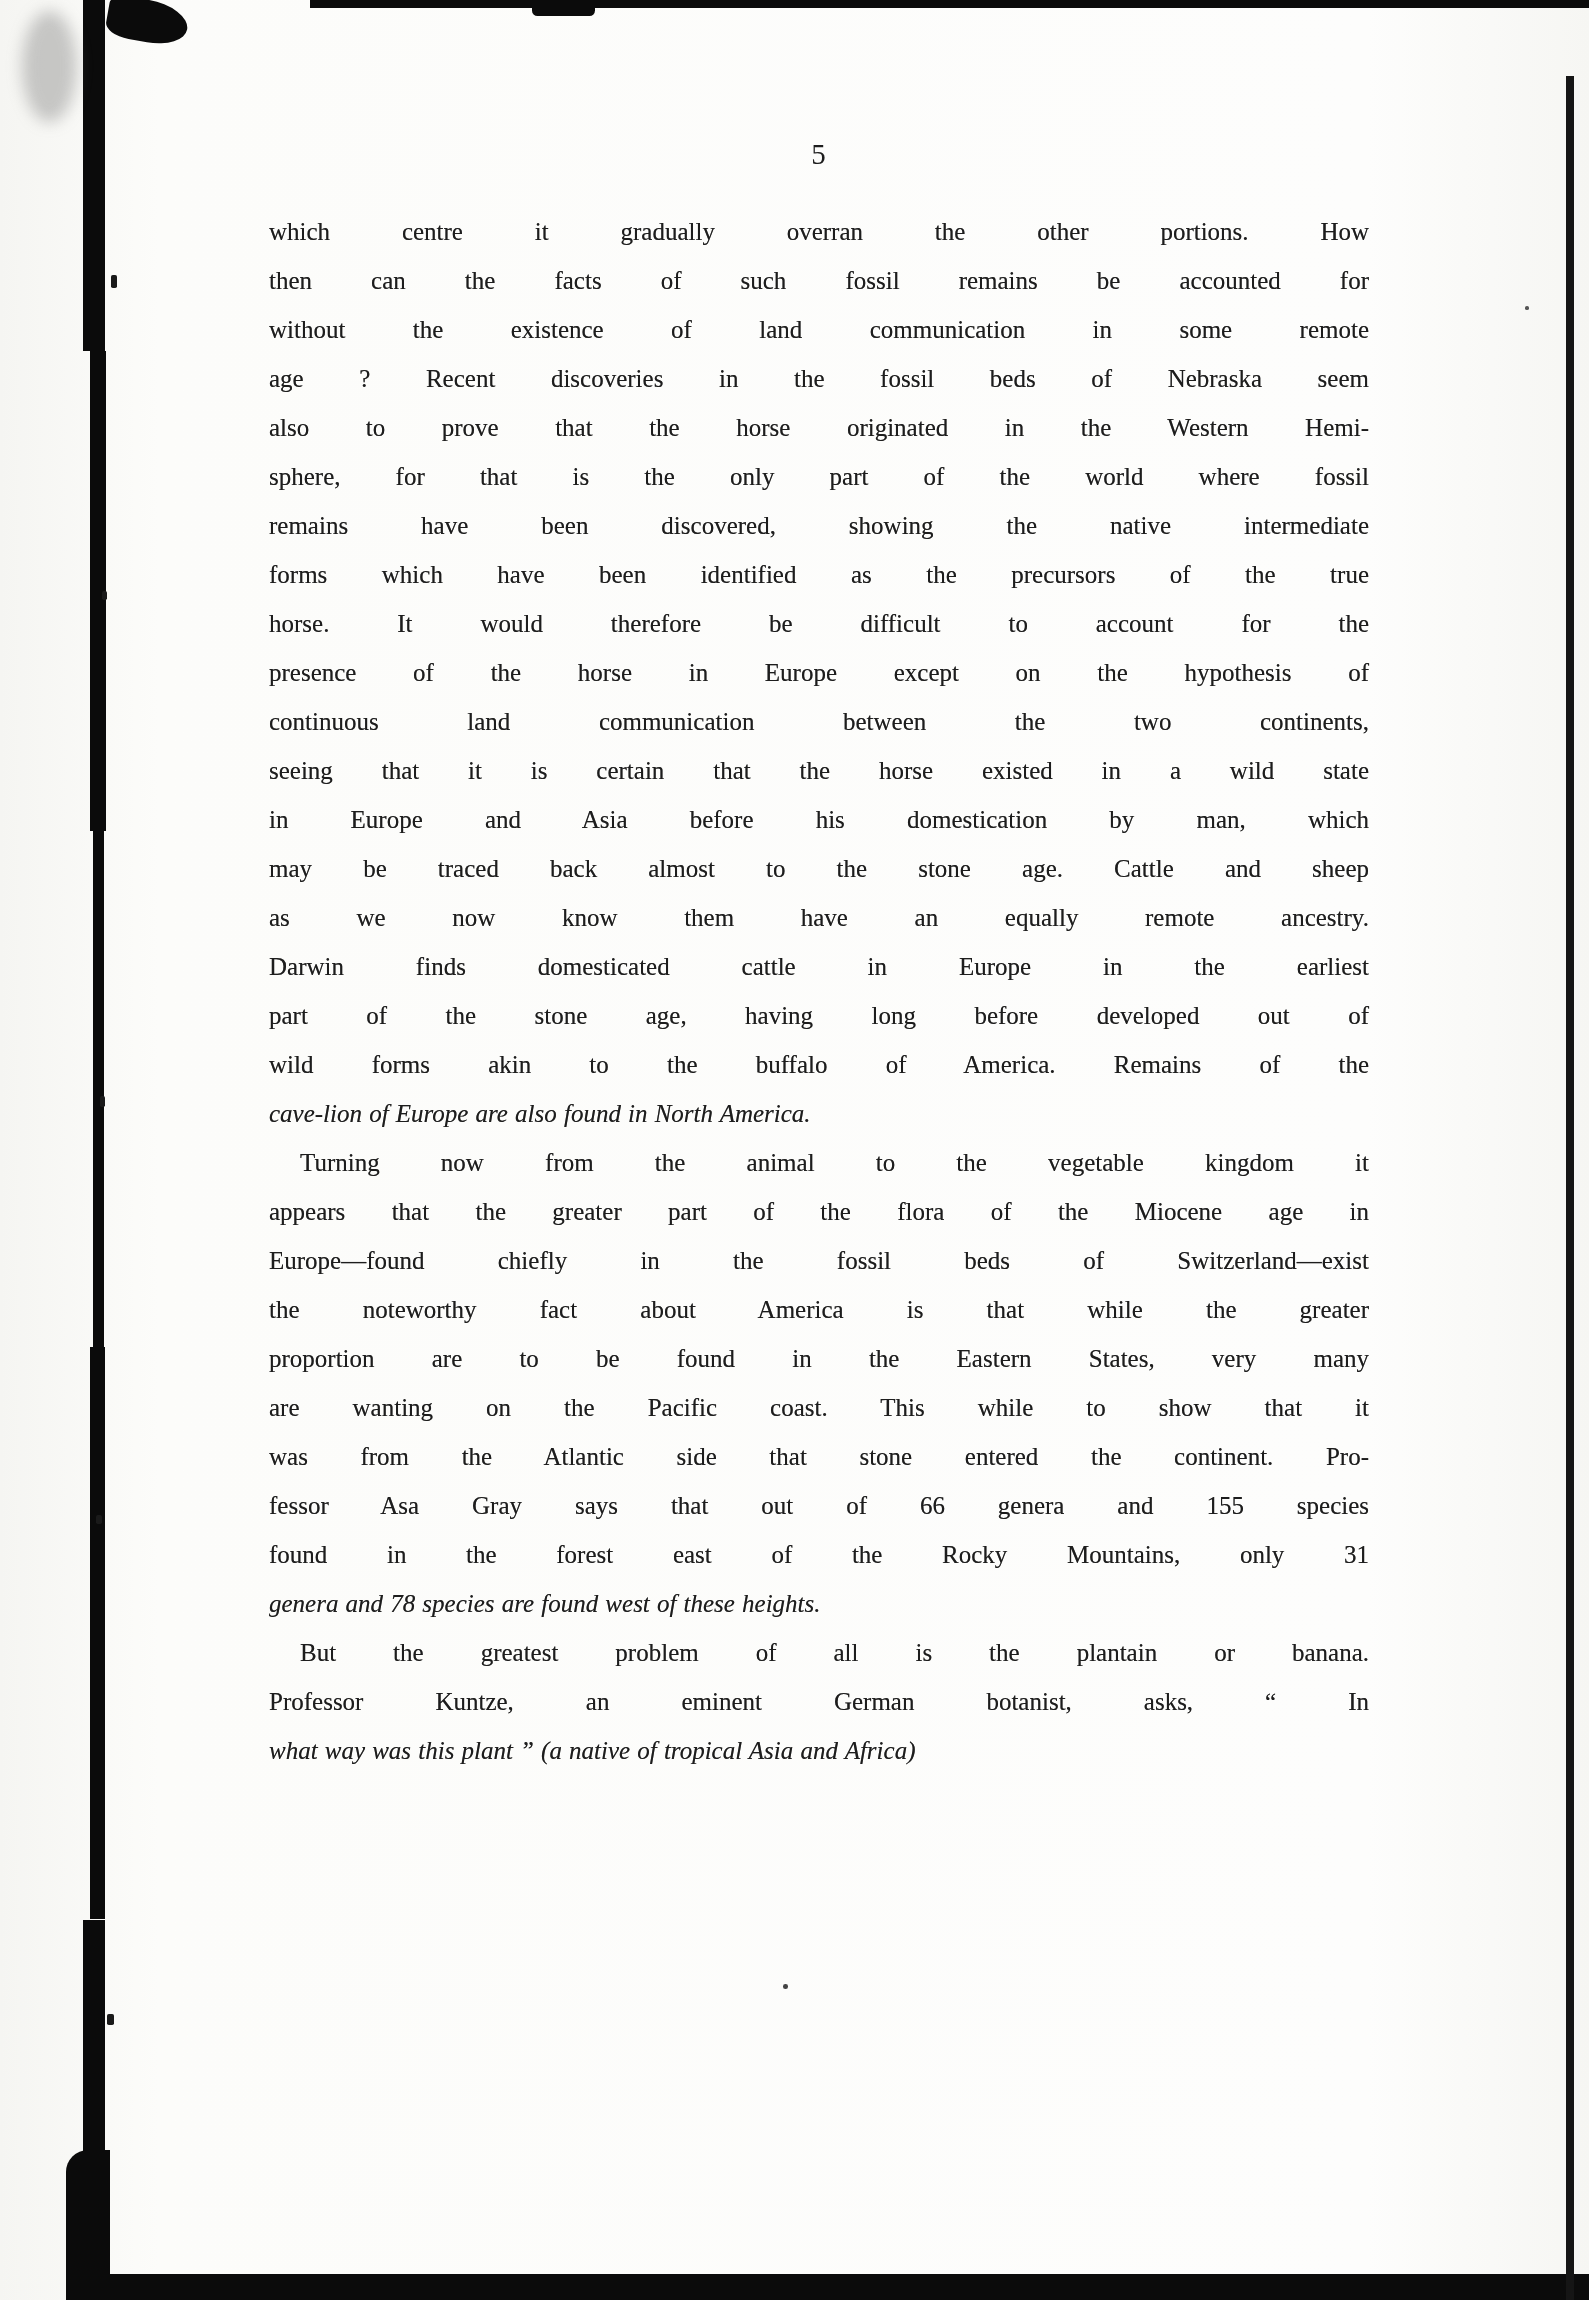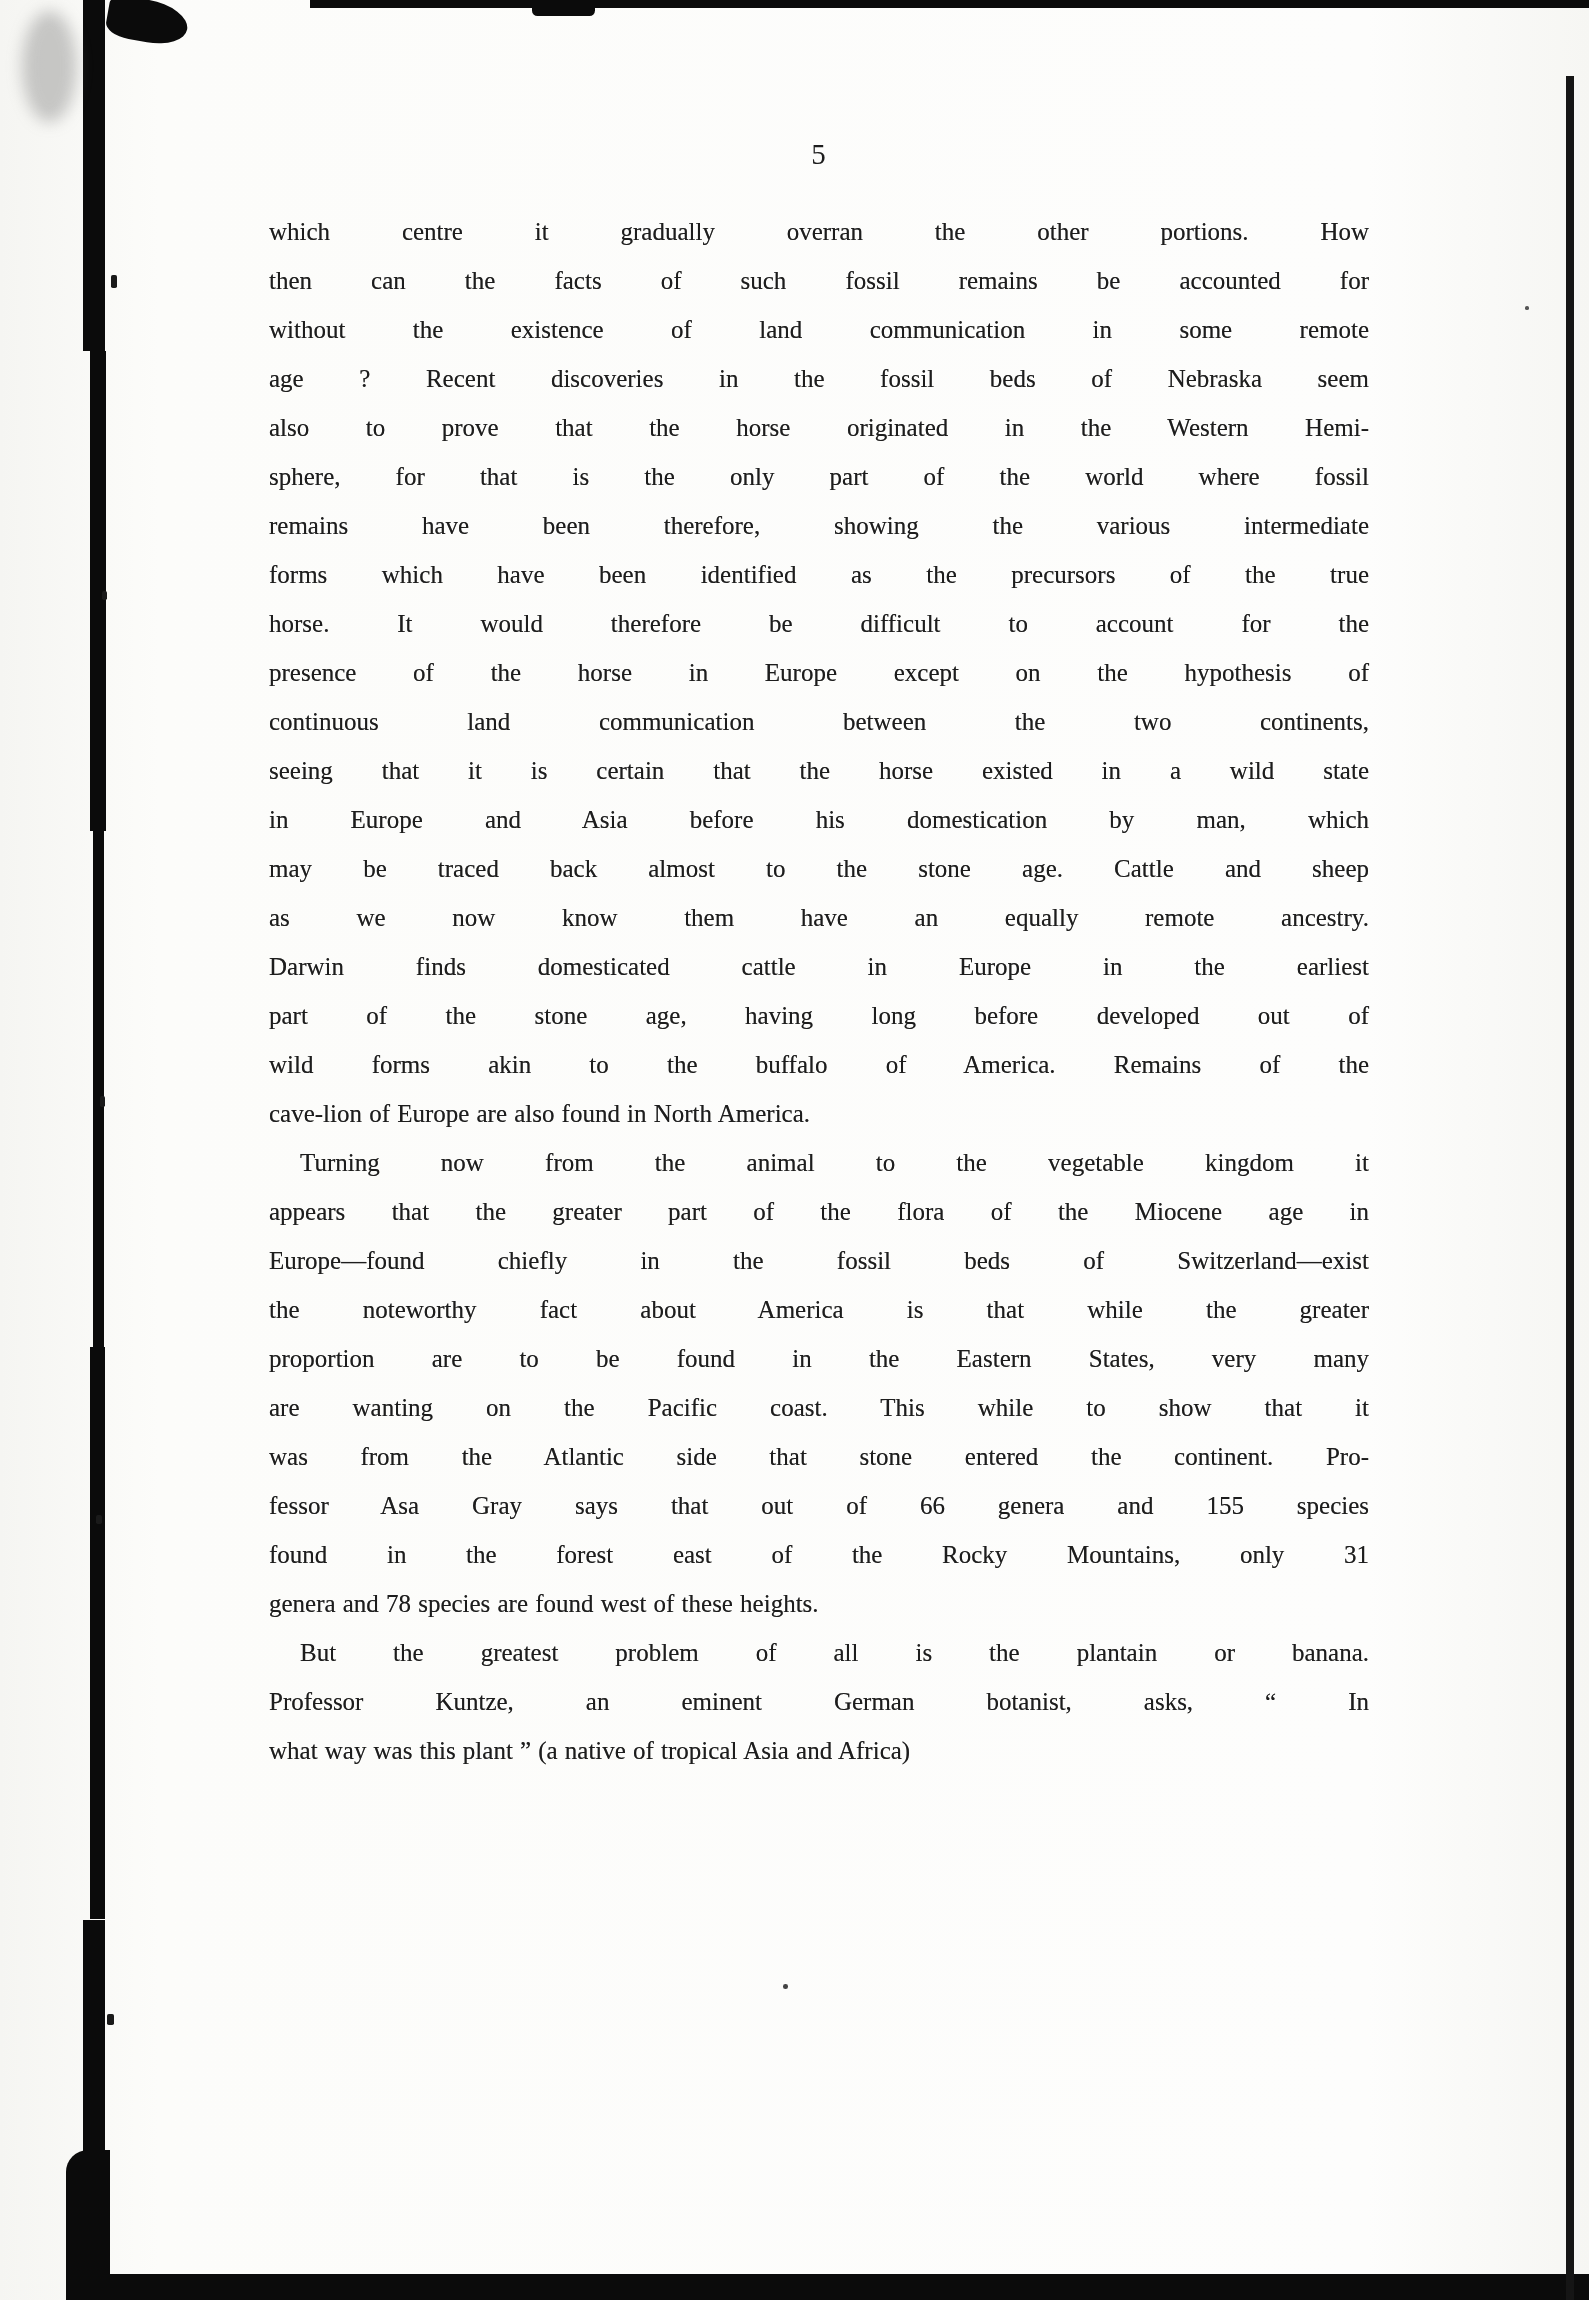--- a/index.html
+++ b/index.html
@@ -38,20 +38,21 @@
 
   .line {
     height: 49px;
     line-height: 49px;
     text-align: justify;
     text-align-last: justify;
     word-spacing: 0.9px;
   }
   .line.last {
     text-align-last: left;
+    font-style: italic;
   }
   .para.indent .line:first-child {
     text-indent: 31px;
   }
 
   
   .artifact {
     position: absolute;
     background: #0b0b0b;
   }
@@ -101,21 +102,21 @@
   <div class="page-number">5</div>
 
   <div class="text-block">
       <div class="para">
         <div class="line">which centre it gradually overran the other portions.  How</div>
         <div class="line">then can the facts of such fossil remains be accounted for</div>
         <div class="line">without the existence of land communication in some remote</div>
         <div class="line">age ?   Recent discoveries in the fossil beds of Nebraska seem</div>
         <div class="line">also to prove that the horse originated in the Western Hemi-</div>
         <div class="line">sphere, for that is the only part of the world where fossil</div>
-        <div class="line">remains have been therefore, showing the various intermediate</div>
+        <div class="line">remains have been discovered, showing the native intermediate</div>
         <div class="line">forms which have been identified as the precursors of the true</div>
         <div class="line">horse.   It would therefore be difficult to account for the</div>
         <div class="line">presence of the horse in Europe except on the hypothesis of</div>
         <div class="line">continuous land communication between the two continents,</div>
         <div class="line">seeing that it is certain that the horse existed in a wild state</div>
         <div class="line">in Europe and Asia before his domestication by man, which</div>
         <div class="line">may be traced back almost to the stone age.  Cattle and sheep</div>
         <div class="line">as we now know them have an equally remote ancestry.</div>
         <div class="line">Darwin finds domesticated cattle in Europe in the earliest</div>
         <div class="line">part of the stone age, having long before developed out of</div>

